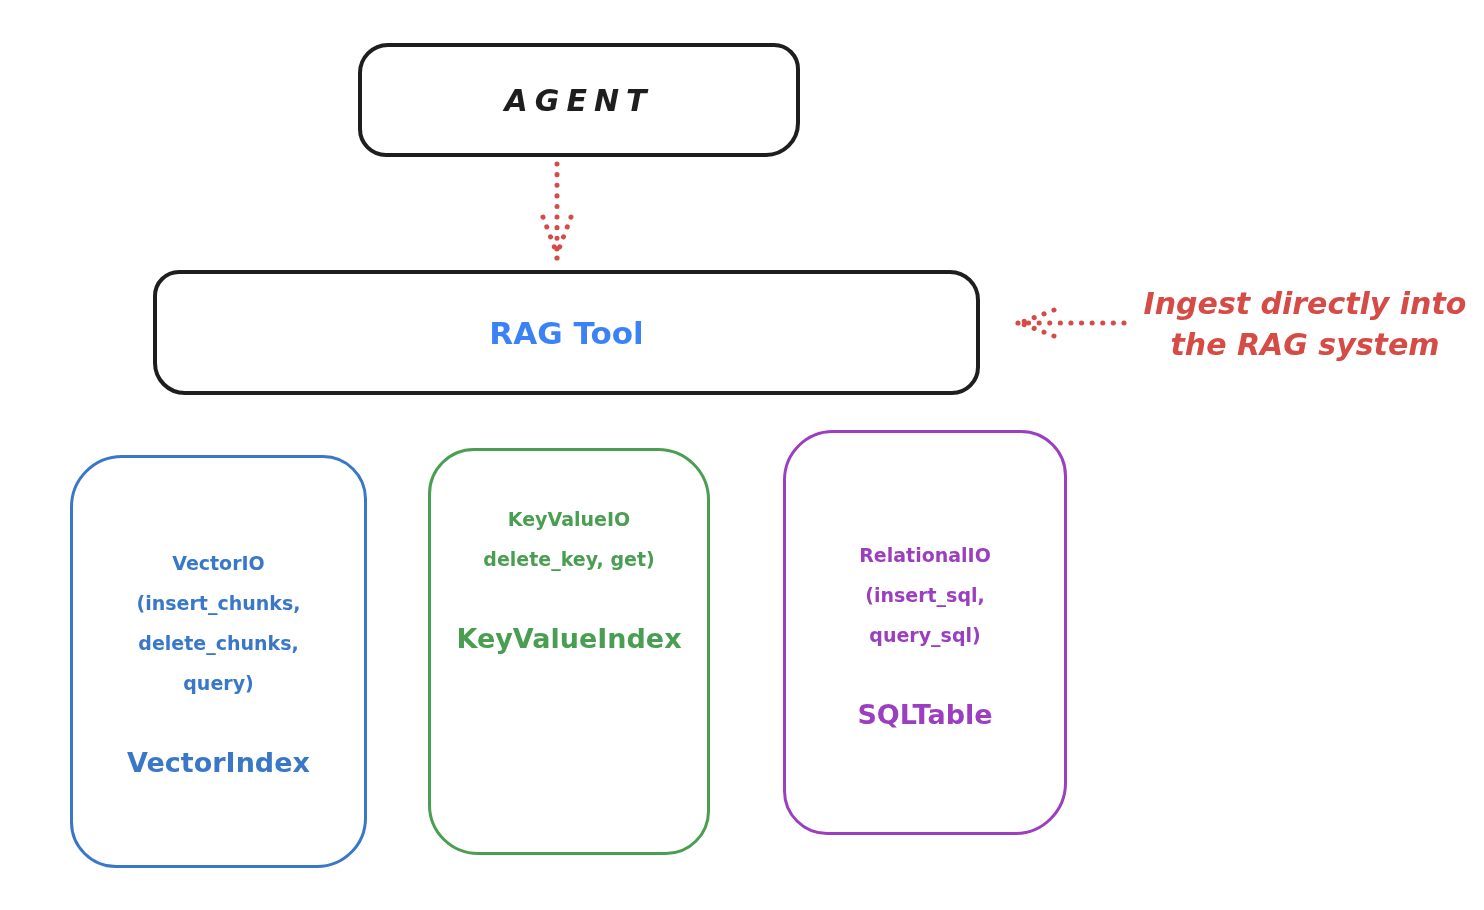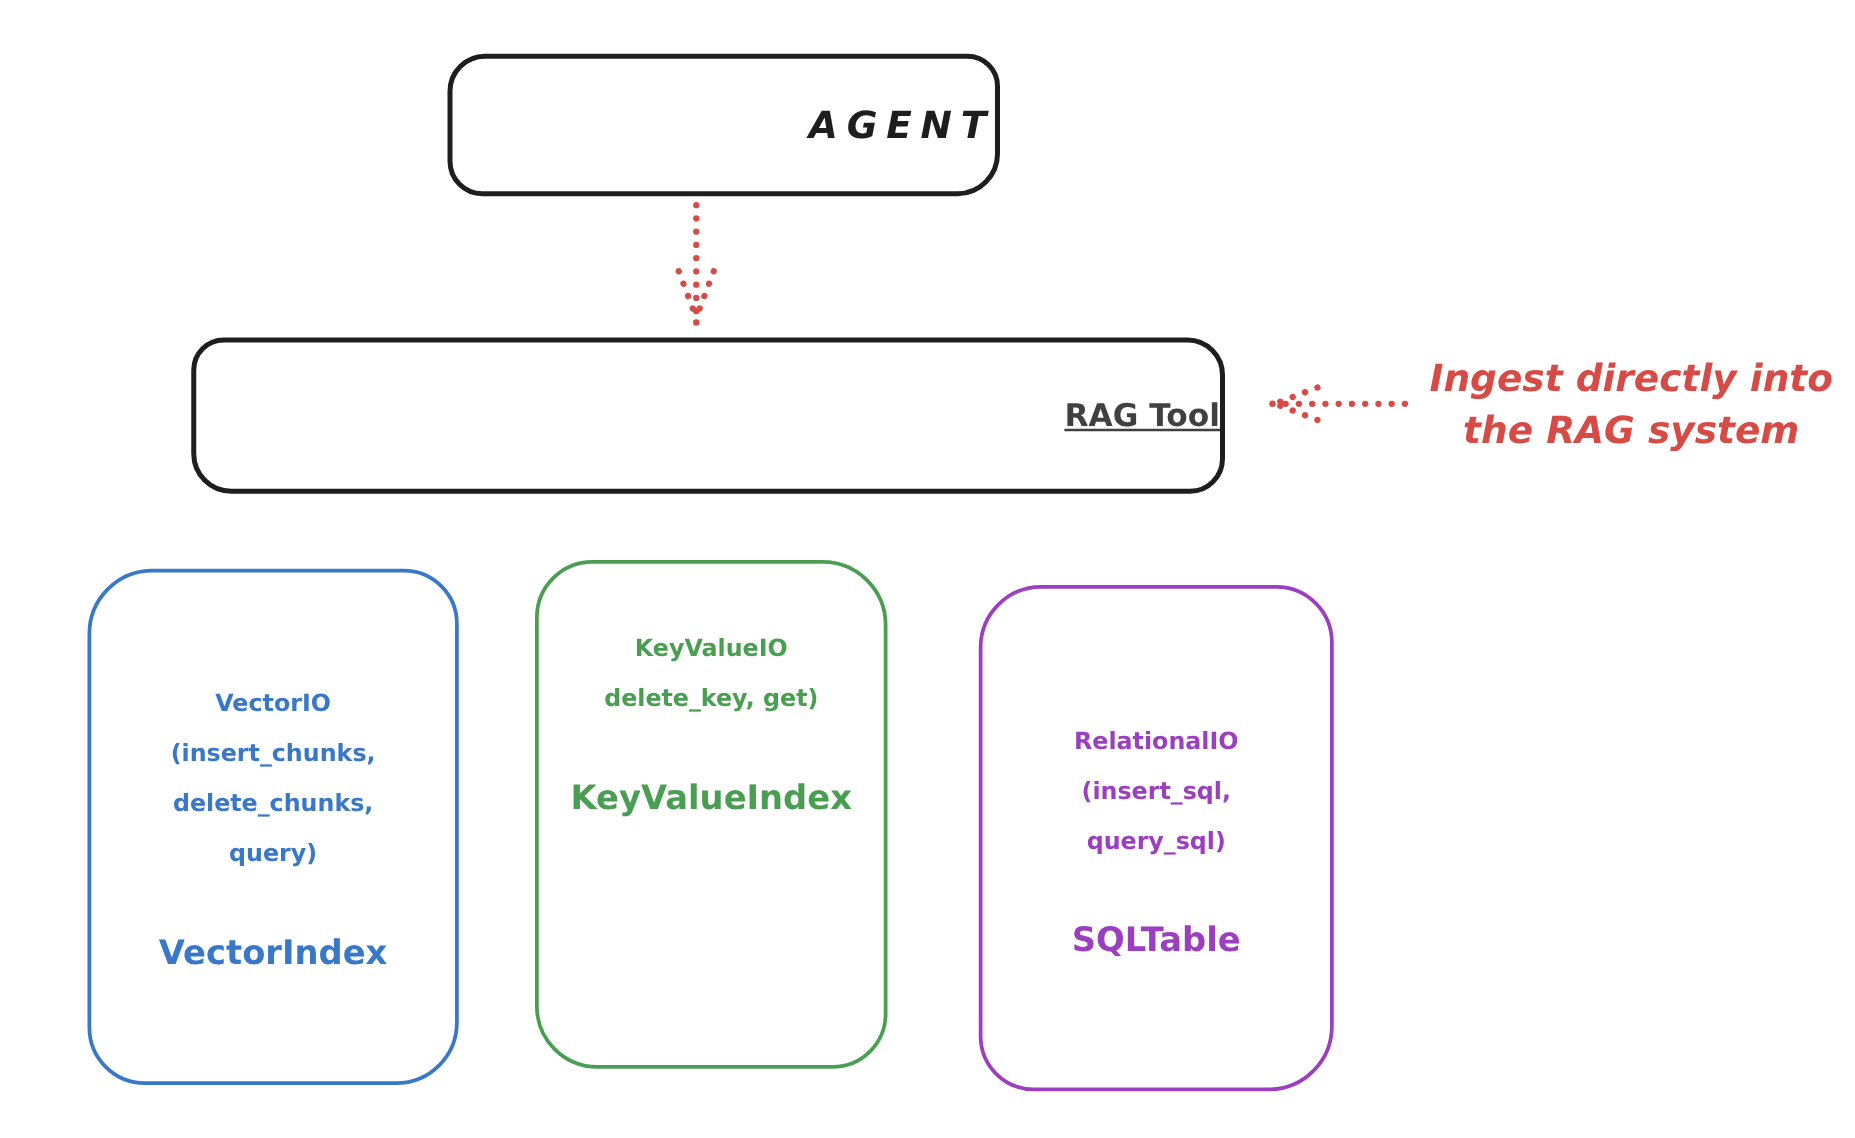--- a/index.html
+++ b/index.html
@@ -11,42 +11,41 @@
     font-family: "DejaVu Sans", sans-serif;
     overflow: hidden;
   }
   .sketch-box {
     position: absolute;
     box-sizing: border-box;
     background: #ffffff;
     border: 4px solid #1e1e1e;
     display: flex;
     align-items: center;
-    justify-content: flex-end;
+    justify-content: center;
   }
   .agent-box {
     left: 358px; top: 43px; width: 442px; height: 114px;
     border-radius: 30px 26px 34px 28px;
   }
   .agent-label {
     font-size: 30px;
     font-weight: 700;
     font-style: italic;
     letter-spacing: 7px;
     color: #1e1e1e;
   }
   .rag-box {
     left: 153px; top: 270px; width: 827px; height: 125px;
     border-radius: 26px 30px 28px 32px;
   }
   .rag-label {
-    font-size: 25px;
+    font-size: 31px;
     font-weight: 600;
-    color: #404040;
-    text-decoration: underline;
+    color: #3b82f6;
   }
   .io-box {
     position: absolute;
     box-sizing: border-box;
     background: #ffffff;
     border: 3.5px solid;
     text-align: center;
     font-weight: 600;
   }
   .io-lines { font-size: 19px; line-height: 40px; }
@@ -57,21 +56,21 @@
     border-radius: 52px 44px 50px 46px;
     padding-top: 85px;
   }
   .io-keyvalue {
     left: 428px; top: 448px; width: 282px; height: 407px;
     border-color: #4a9e52; color: #4a9e52;
     border-radius: 46px 52px 44px 50px;
     padding-top: 48px;
   }
   .io-relational {
-    left: 783px; top: 468px; width: 284px; height: 405px;
+    left: 783px; top: 430px; width: 284px; height: 405px;
     border-color: #9b3fc0; color: #9b3fc0;
     border-radius: 50px 46px 52px 44px;
     padding-top: 102px;
   }
   .arrow-svg { position: absolute; }
   .arrow-down { left: 534px; top: 160px; }
   .arrow-left { left: 1008px; top: 301px; }
   .annotation {
     position: absolute;
     left: 1138px; top: 283px; width: 334px;

